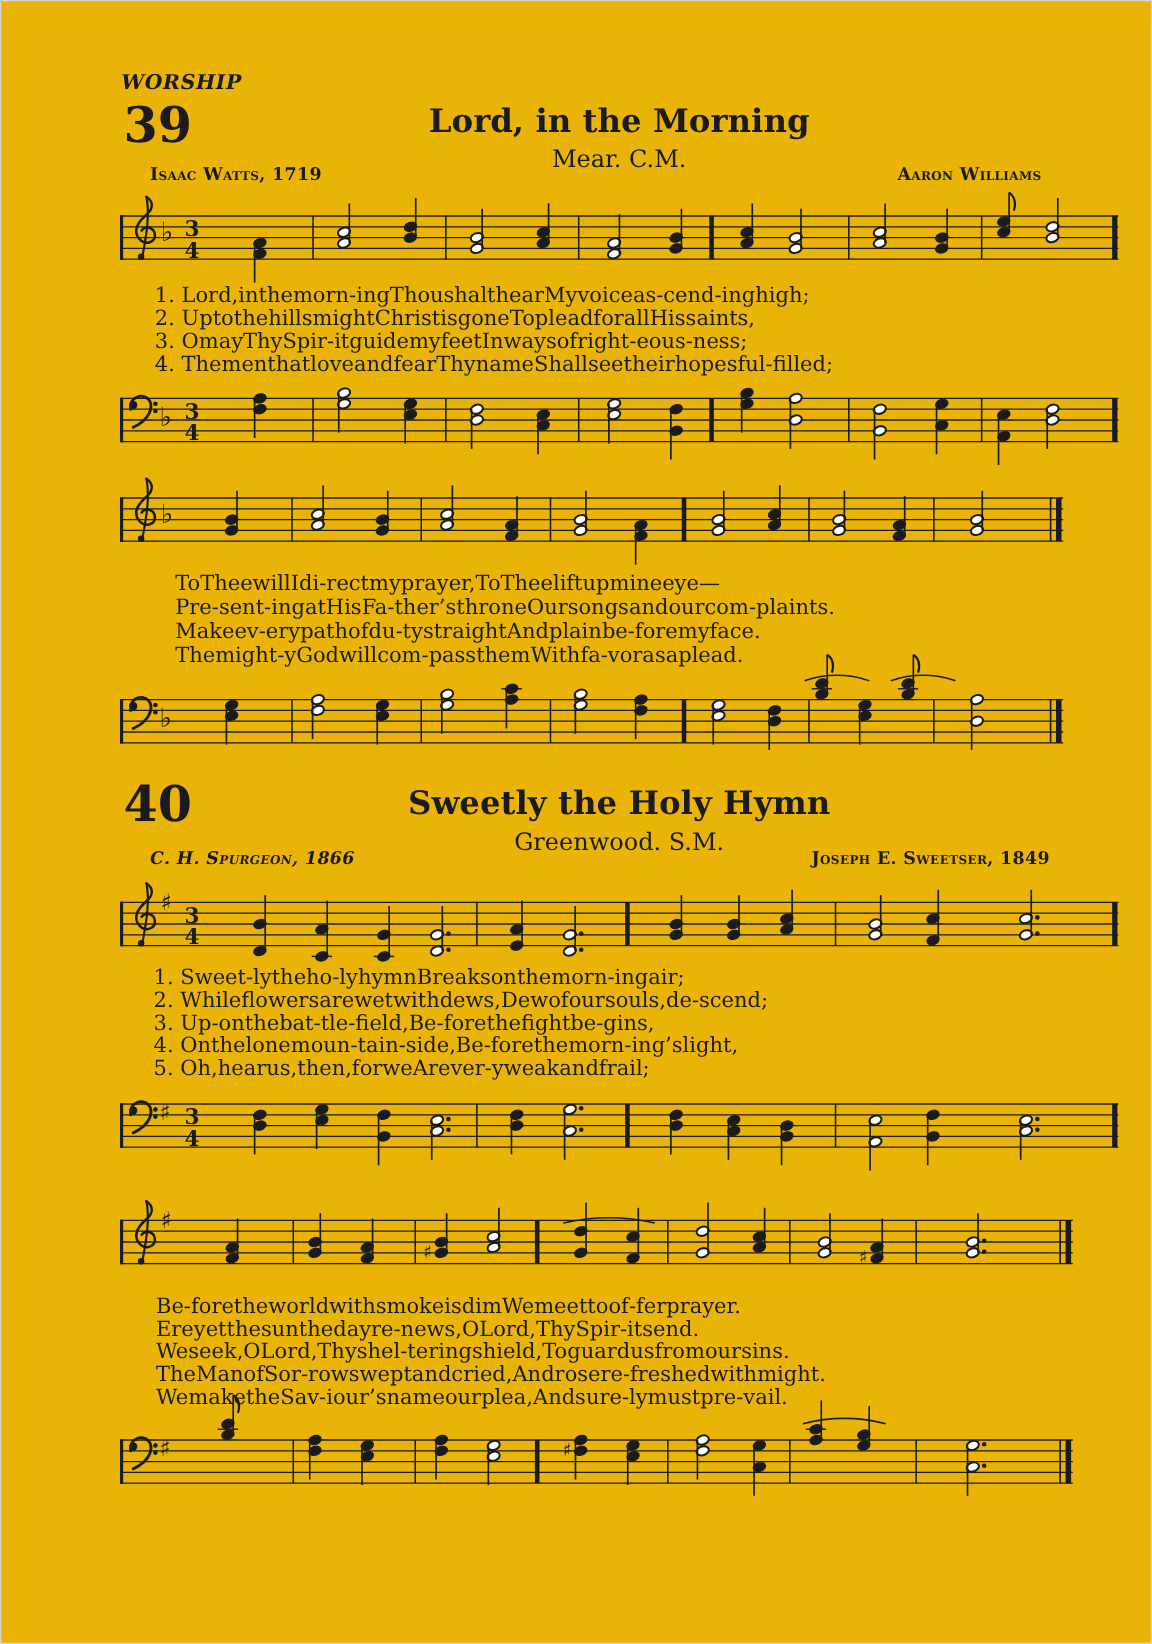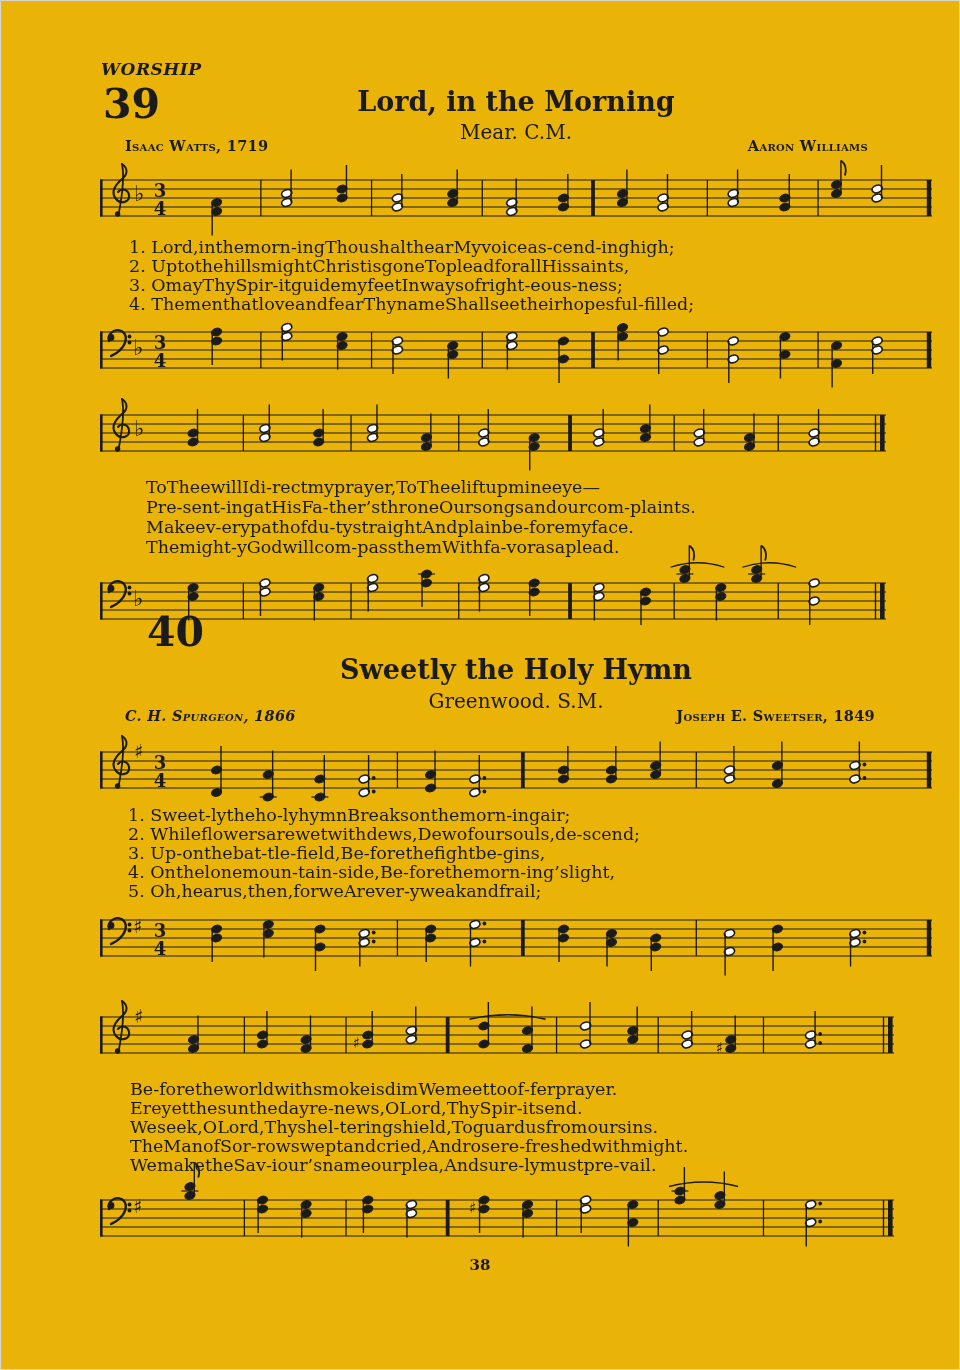--- a/index.html
+++ b/index.html
@@ -6,21 +6,21 @@
   .page{
     position:relative;width:960px;height:1370px;margin:0 auto;
     background:#eab308;color:#1b1b1b;
     font-family:"DejaVu Serif", serif;
     box-shadow:0 0 0 1px #d8d5cf inset;
     overflow:hidden;
   }
   .abs{position:absolute;}
   .kicker{left:101px;top:59px;font-style:italic;font-weight:bold;font-size:17px;letter-spacing:0.5px;}
   .hymn-number{font-size:41px;font-weight:bold;line-height:1;left:103px;}
-  .num39{top:84px;} .num40{top:612px;margin-left:44px;}
+  .num39{top:84px;} .num40{top:650px;}
   .hymn-title{left:100px;width:832px;text-align:center;font-size:27px;font-weight:bold;line-height:1;}
   .title39{top:88px;} .title40{top:656px;}
   .hymn-tune{left:100px;width:832px;text-align:center;font-size:20px;line-height:1;}
   .tune39{top:122px;} .tune40{top:691px;text-align:center;}
   .credit{font-variant:small-caps;font-weight:bold;font-size:14.5px;line-height:1;letter-spacing:0.3px;}
   .author39{left:125px;top:139px;}
   .composer39{left:100px;width:768px;text-align:right;top:139px;}
   .author40{left:125px;top:709px;font-style:italic;}
   .composer40{left:100px;width:775px;text-align:right;top:709px;}
   .staff{position:absolute;left:100px;overflow:visible;}
@@ -874,14 +874,13 @@
         <line x1="624.31" y1="-6.5" x2="624.31" y2="26.5" stroke="#1b1b1b" stroke-width="1.4"></line>
         <ellipse cx="710.66" cy="26.5" rx="5.2" ry="3.7" transform="rotate(-18 710.66 26.5)" fill="#fff" stroke="#1b1b1b" stroke-width="1.7"></ellipse>
         <circle cx="720.16" cy="25.5" r="1.9" fill="#1b1b1b"></circle>
         <ellipse cx="710.66" cy="44.5" rx="5.2" ry="3.7" transform="rotate(-18 710.66 44.5)" fill="#fff" stroke="#1b1b1b" stroke-width="1.7"></ellipse>
         <circle cx="720.16" cy="43.5" r="1.9" fill="#1b1b1b"></circle>
         <line x1="706.26" y1="26.5" x2="706.26" y2="68.5" stroke="#1b1b1b" stroke-width="1.4"></line>
         <path d="M569.09 8.5 Q 603.575 -0.5 638.0600000000001 8.5" fill="none" stroke="#1b1b1b" stroke-width="1.3"></path>
       </svg>
   </section>
 
-  <div class="abs page-number">38</div>
 </div>
 
 </body></html>

